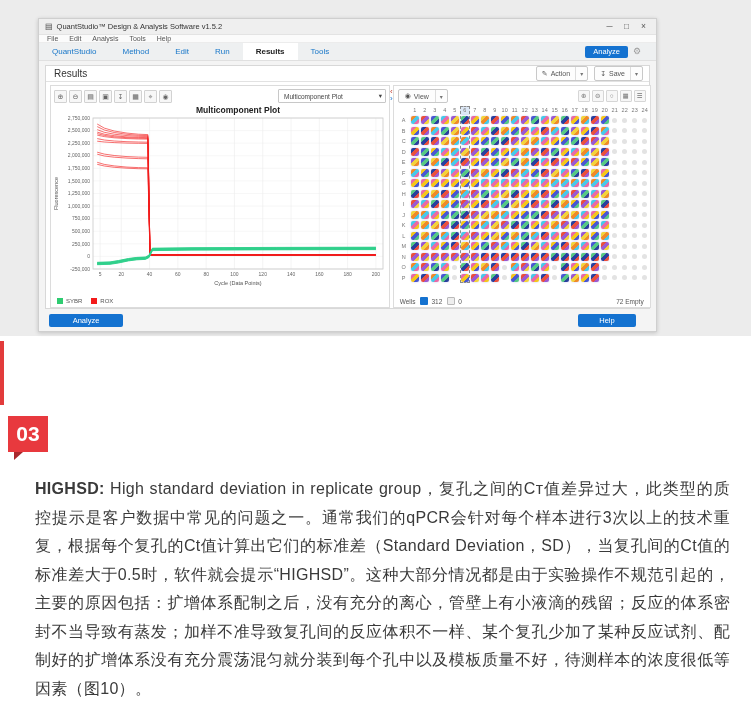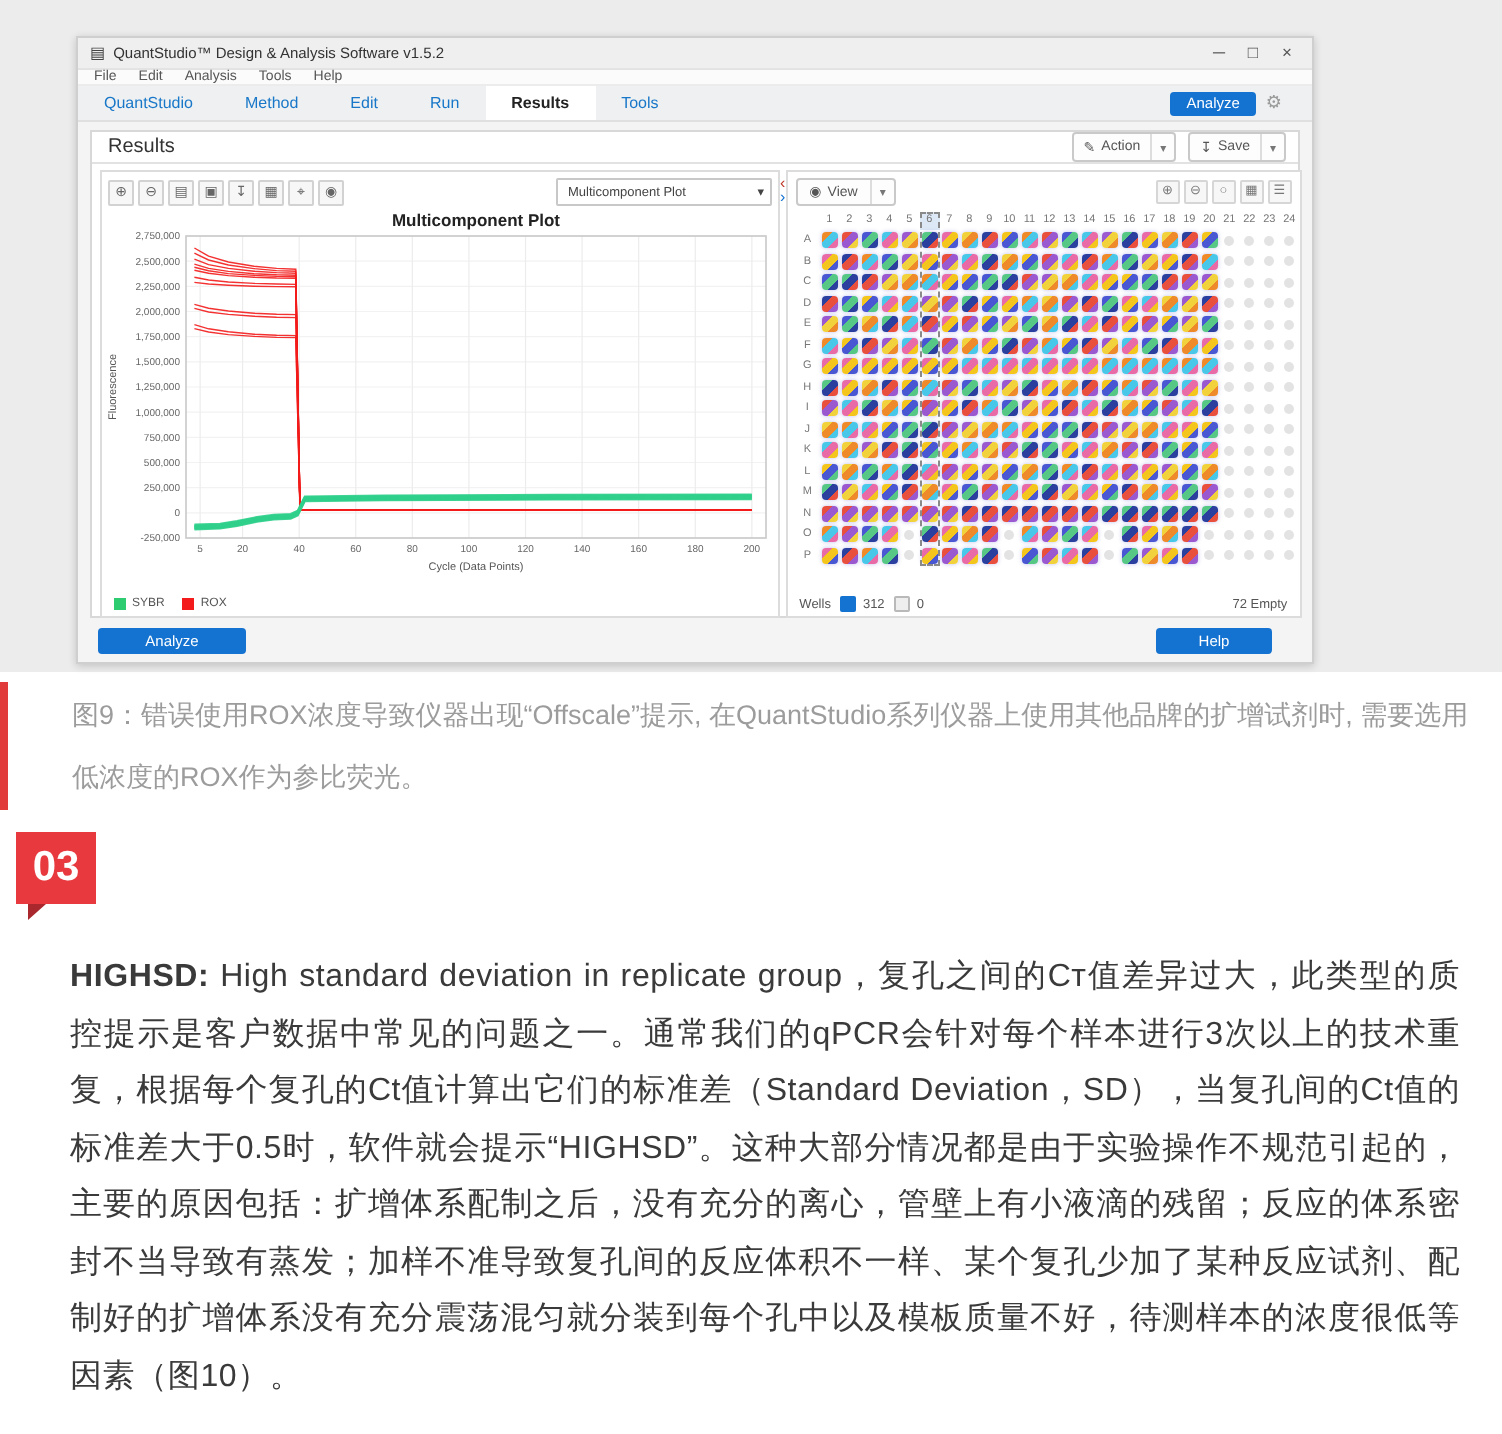--- a/index.html
+++ b/index.html
@@ -1477,19 +1477,18 @@
 
         <div class="win-footer">
           <span class="nav-btn prev-btn">Analyze</span>
           <span class="nav-btn next-btn">Help</span>
         </div>
       </div>
     </div>
   </div>
 
   <div class="caption-bar"></div>
-  <div class="caption-text">图9：错误使用ROX浓度导致仪器出现“Offscale”提示, 在QuantStudio系列仪器上使用其他品牌的扩增试剂时, 需要选用低浓度的ROX作为参比荧光。</div>
 
   <div class="num-badge">03</div>
   <div class="badge-tail"></div>
 
   <p class="article"><b>HIGHSD:</b><span> High standard deviation in replicate group，复孔之间的Cт值差异过大，此类型的质控提示是客户数据中常见的问题之一。通常我们的qPCR会针对每个样本进行3次以上的技术重复，根据每个复孔的Ct值计算出它们的标准差（Standard Deviation，SD），当复孔间的Ct值的标准差大于0.5时，软件就会提示“HIGHSD”。这种大部分情况都是由于实验操作不规范引起的，主要的原因包括：扩增体系配制之后，没有充分的离心，管壁上有小液滴的残留；反应的体系密封不当导致有蒸发；加样不准导致复孔间的反应体积不一样、某个复孔少加了某种反应试剂、配制好的扩增体系没有充分震荡混匀就分装到每个孔中以及模板质量不好，待测样本的浓度很低等因素（图10）。</span></p>
 </div>
 
 </body></html>

